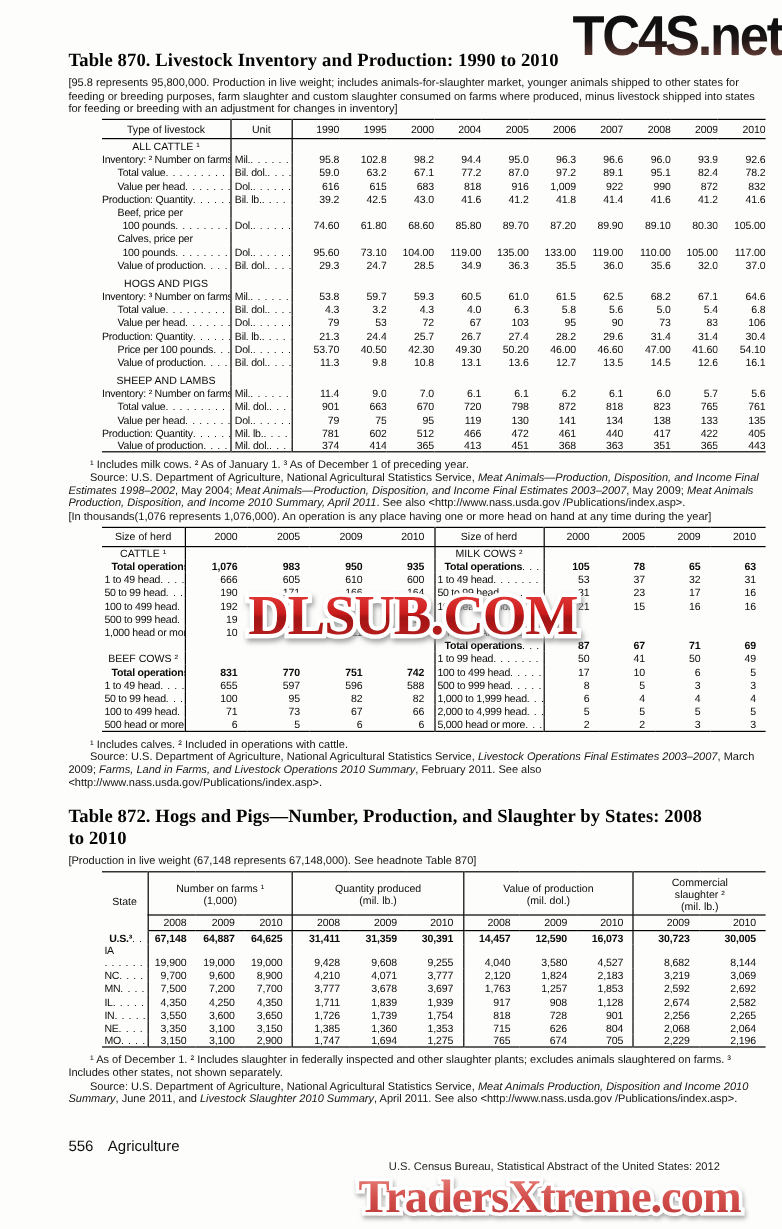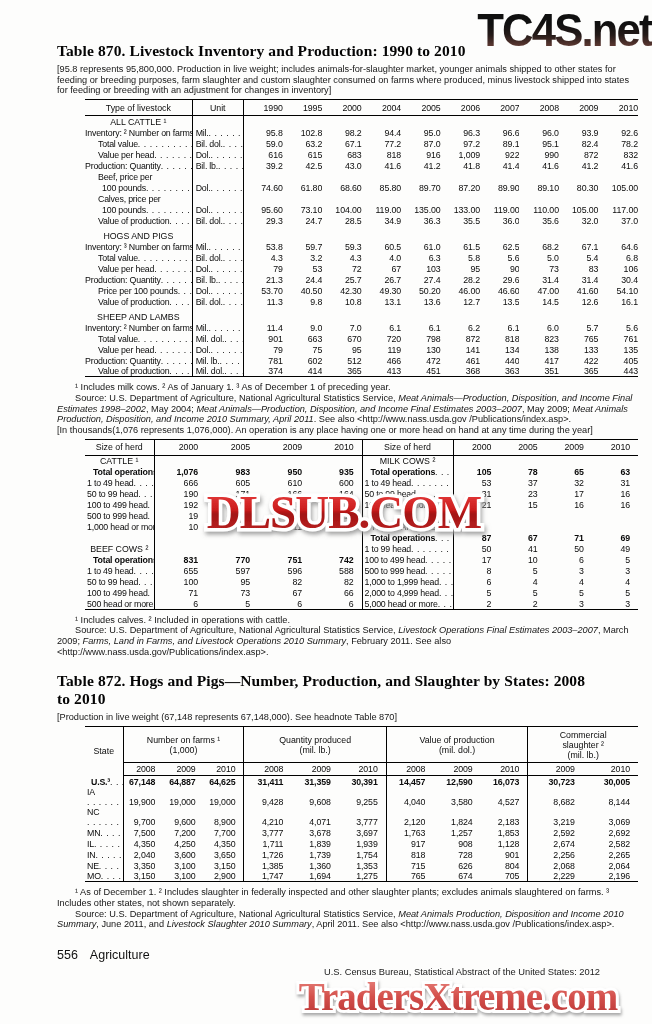--- a/index.html
+++ b/index.html
@@ -1043,21 +1043,21 @@
           <td class="num" style="padding-right: 8px;">9,608</td>
           <td class="num sepr" style="padding-right: 8px;">9,255</td>
           <td class="num" style="padding-right: 8px;">4,040</td>
           <td class="num" style="padding-right: 8px;">3,580</td>
           <td class="num sepr" style="padding-right: 8px;">4,527</td>
           <td class="num" style="padding-right: 8px;">8,682</td>
           <td class="num" style="padding-right: 8px;">8,144</td>
         </tr>
         <tr>
           <td class="sepr">
-            <div class="lblflex" style="padding-left: 2px; flex-direction: column;">
+            <div class="lblflex" style="padding-left: 2px;">
               <span class="lb">NC</span>
               <span class="dots"></span>
             </div>
           </td>
           <td class="num" style="padding-right: 8px;">9,700</td>
           <td class="num" style="padding-right: 8px;">9,600</td>
           <td class="num sepr" style="padding-right: 8px;">8,900</td>
           <td class="num" style="padding-right: 8px;">4,210</td>
           <td class="num" style="padding-right: 8px;">4,071</td>
           <td class="num sepr" style="padding-right: 8px;">3,777</td>
@@ -1105,21 +1105,21 @@
           <td class="num" style="padding-right: 8px;">2,674</td>
           <td class="num" style="padding-right: 8px;">2,582</td>
         </tr>
         <tr>
           <td class="sepr">
             <div class="lblflex" style="padding-left: 2px;">
               <span class="lb">IN</span>
               <span class="dots"></span>
             </div>
           </td>
-          <td class="num" style="padding-right: 8px;">2,040</td>
+          <td class="num" style="padding-right: 8px;">3,550</td>
           <td class="num" style="padding-right: 8px;">3,600</td>
           <td class="num sepr" style="padding-right: 8px;">3,650</td>
           <td class="num" style="padding-right: 8px;">1,726</td>
           <td class="num" style="padding-right: 8px;">1,739</td>
           <td class="num sepr" style="padding-right: 8px;">1,754</td>
           <td class="num" style="padding-right: 8px;">818</td>
           <td class="num" style="padding-right: 8px;">728</td>
           <td class="num sepr" style="padding-right: 8px;">901</td>
           <td class="num" style="padding-right: 8px;">2,256</td>
           <td class="num" style="padding-right: 8px;">2,265</td>

